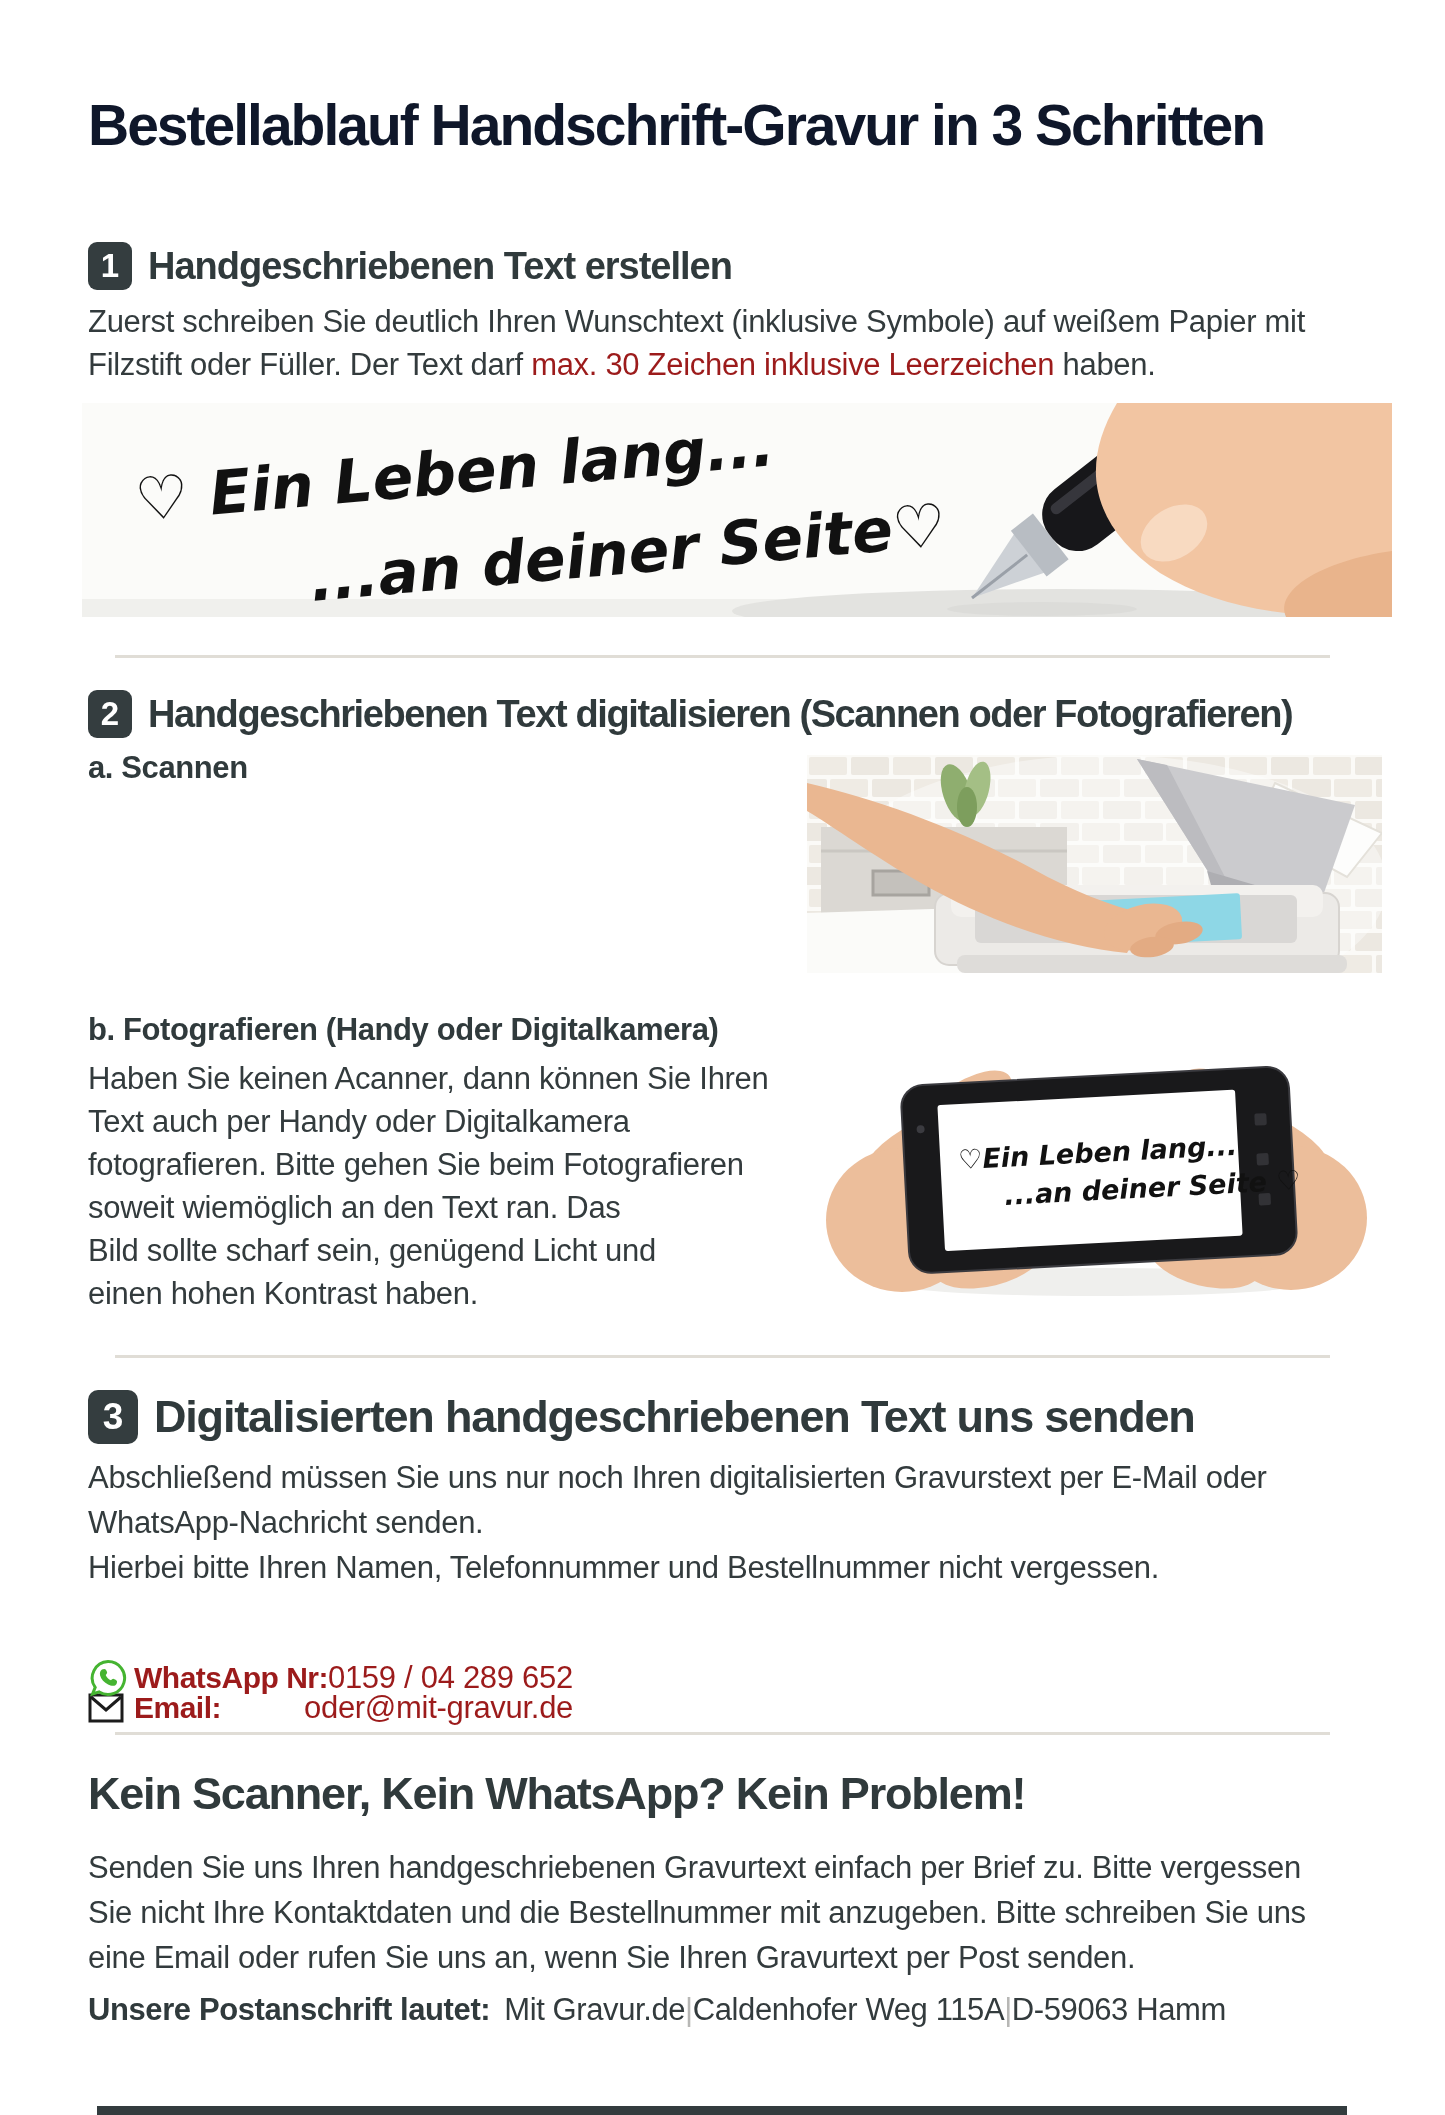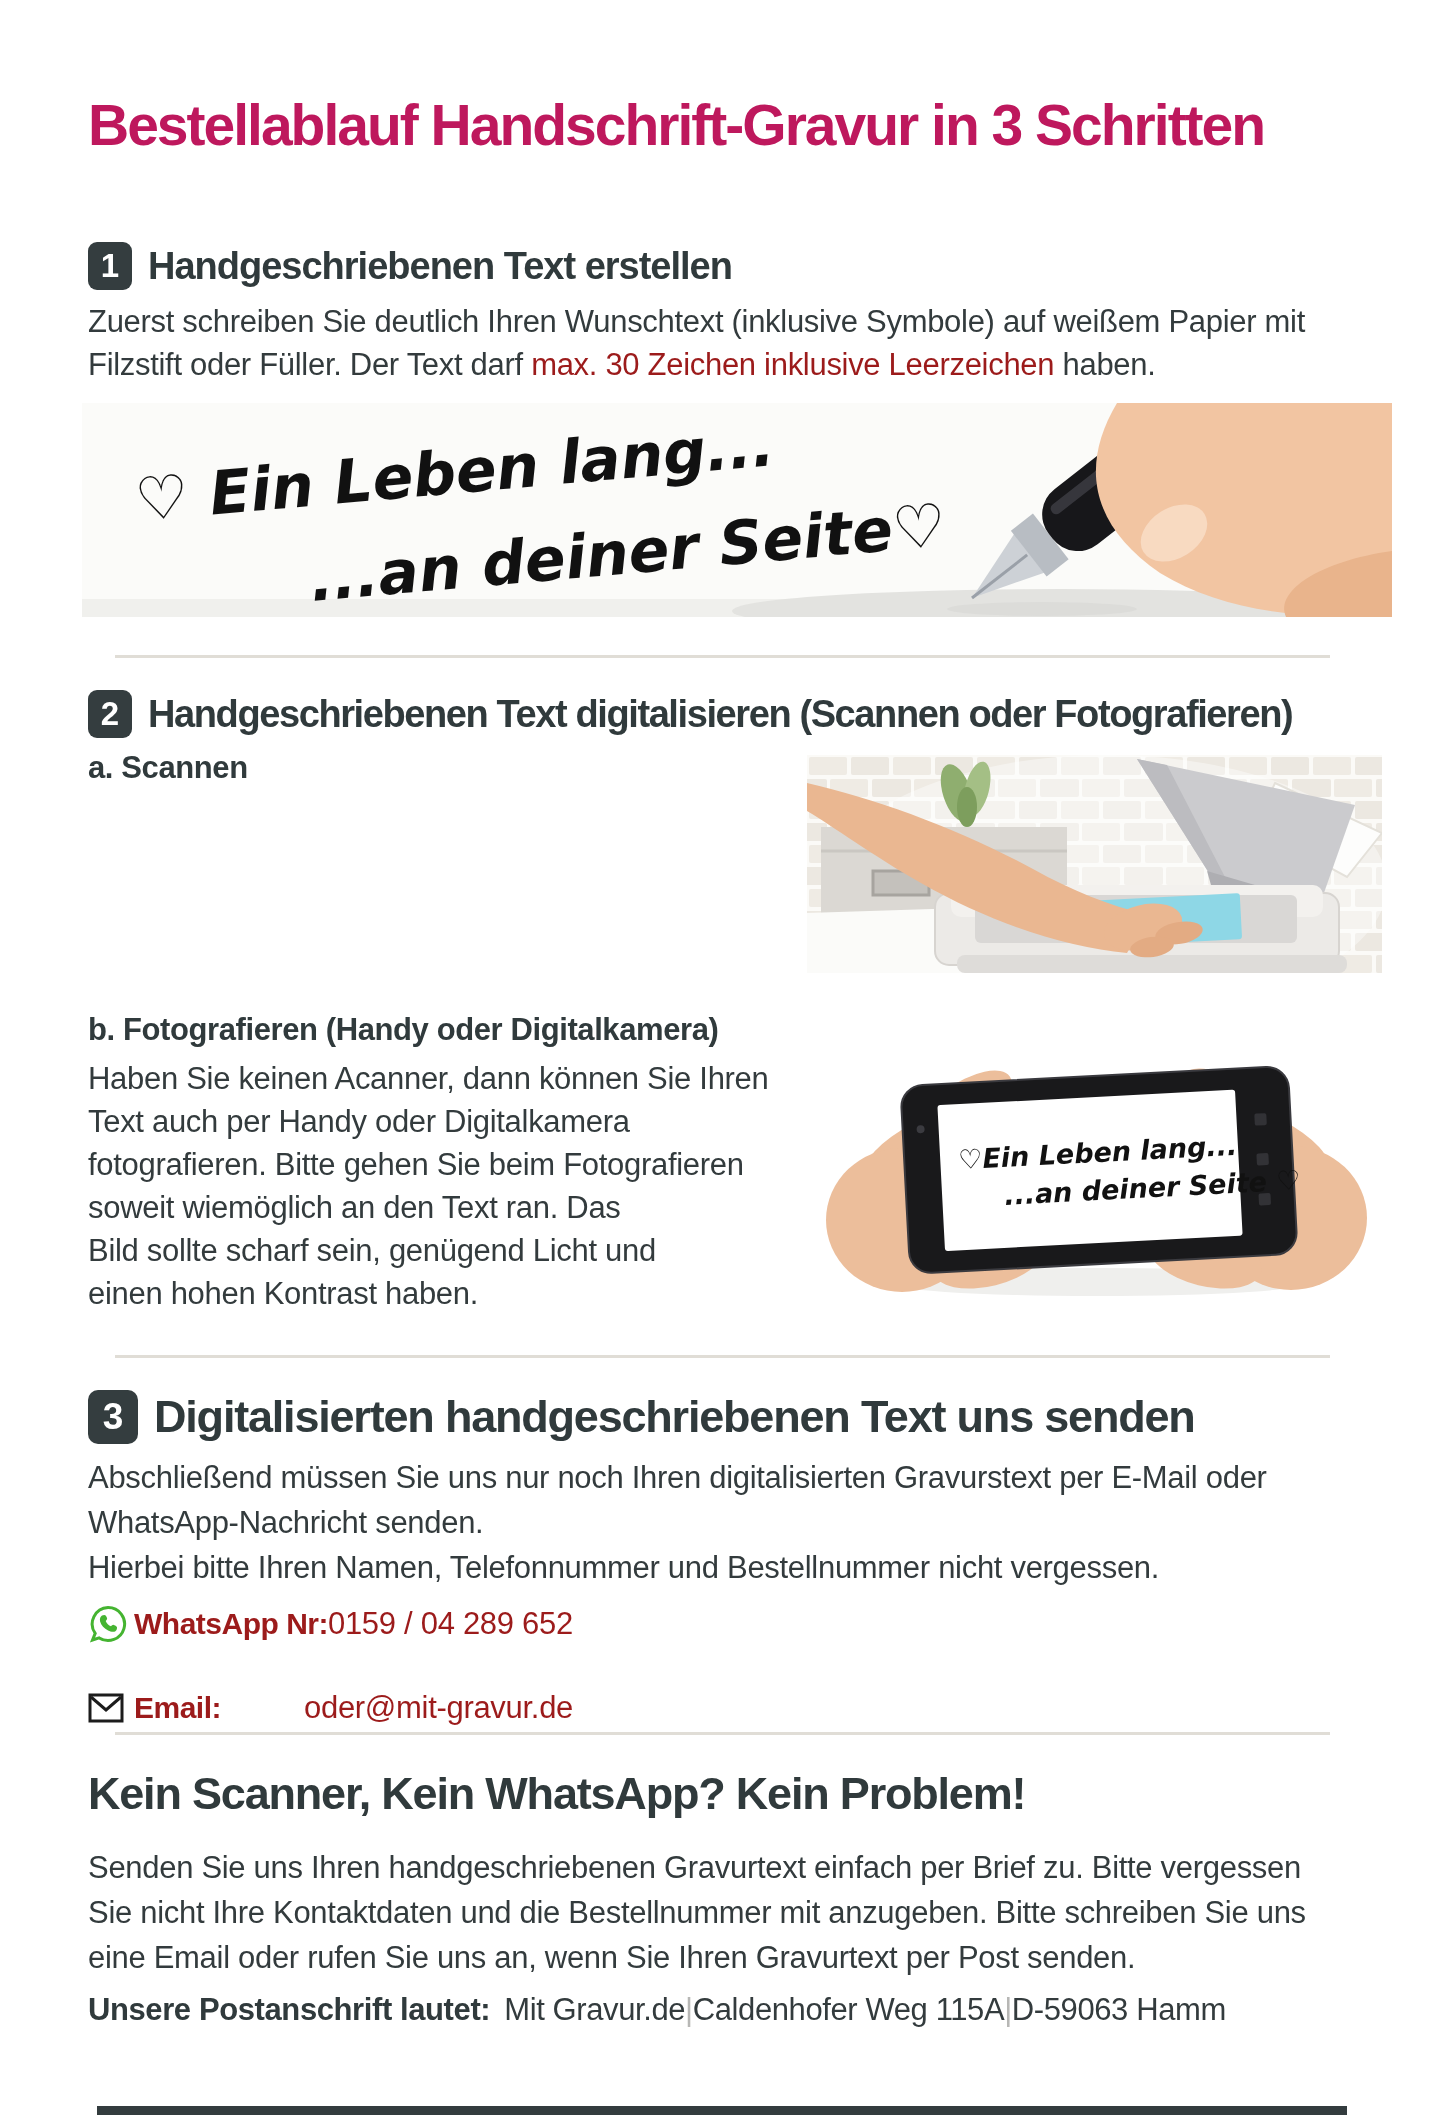--- a/index.html
+++ b/index.html
@@ -3,21 +3,21 @@
 <meta charset="utf-8">
 <style>
   * { margin:0; padding:0; box-sizing:border-box; }
   html,body { background:#ffffff; }
   .page {
     position:relative; width:1445px; height:2115px; background:#ffffff;
     font-family:"Liberation Sans", sans-serif; color:#333b3d; overflow:hidden;
   }
   .abs { position:absolute; }
   .title {
-    font-size:57px; font-weight:bold; letter-spacing:-2px; color:#be185d;
+    font-size:57px; font-weight:bold; letter-spacing:-2px; color:#0f172a;
     line-height:58px; white-space:nowrap;
   }
   .step-header { display:flex; align-items:center; gap:16px; white-space:nowrap; }
   .badge {
     display:flex; align-items:center; justify-content:center;
     width:44px; height:48px; border-radius:9px; background:#343d3f;
     color:#ffffff; font-size:33px; font-weight:bold; flex:0 0 auto;
   }
   .badge.big { width:50px; height:54px; font-size:37px; border-radius:10px; }
   .step-title { font-size:38px; font-weight:bold; letter-spacing:-1px; color:#303a3c; }
@@ -185,21 +185,21 @@
     <span class="contact-icon">
       <svg width="36" height="30" viewBox="0 0 36 30">
         <rect x="2" y="2" width="32" height="26" fill="none" stroke="#1c1c1c" stroke-width="3"></rect>
         <path d="M3,4 L18,17 L33,4" fill="none" stroke="#1c1c1c" stroke-width="3"></path>
       </svg>
     </span>
     <span class="contact-label">Email:</span>
     <span class="contact-value">oder@mit-gravur.de</span>
   </div>
 
-  <div class="abs contact-row" style="left:88px; top:1603px; height:42px;">
+  <div class="abs contact-row" style="left:88px; top:1657px; height:42px;">
     <span class="contact-icon">
       <svg width="40" height="40" viewBox="0 0 40 40">
         <path d="M20,3.5 a16.5,16.5 0 1 1 -8.8,30.4 L4.5,36 l2.7,-6.6 A16.5,16.5 0 0 1 20,3.5 Z" fill="#ffffff" stroke="#45b431" stroke-width="3"></path>
         <path d="M14,11.5 c3.6,-1.8 4.6,0.9 5.1,2.8 c0.3,1.1 -0.9,2 -1.4,2.7 c1,2.4 2.9,4.3 5.3,5.3 c0.7,-0.5 1.6,-1.7 2.7,-1.4 c1.9,0.5 4.6,1.5 2.8,5.1 c-1.4,2.8 -5.6,1.9 -8.4,0.5 c-3.8,-1.9 -7,-5.2 -8,-9 c-0.7,-2.8 0.4,-5 1.9,-6 Z" fill="#45b431"></path>
       </svg>
     </span>
     <span class="contact-label">WhatsApp Nr:</span>
     <span class="contact-value">0159 / 04 289 652</span>
   </div>
 

